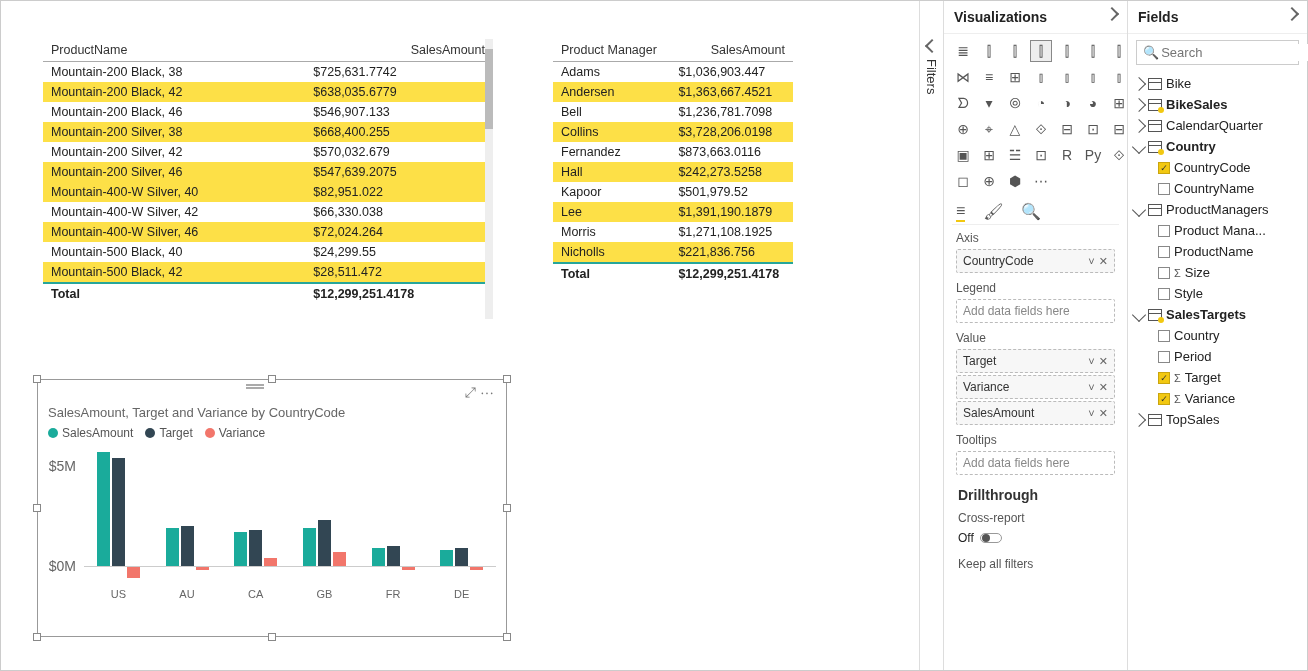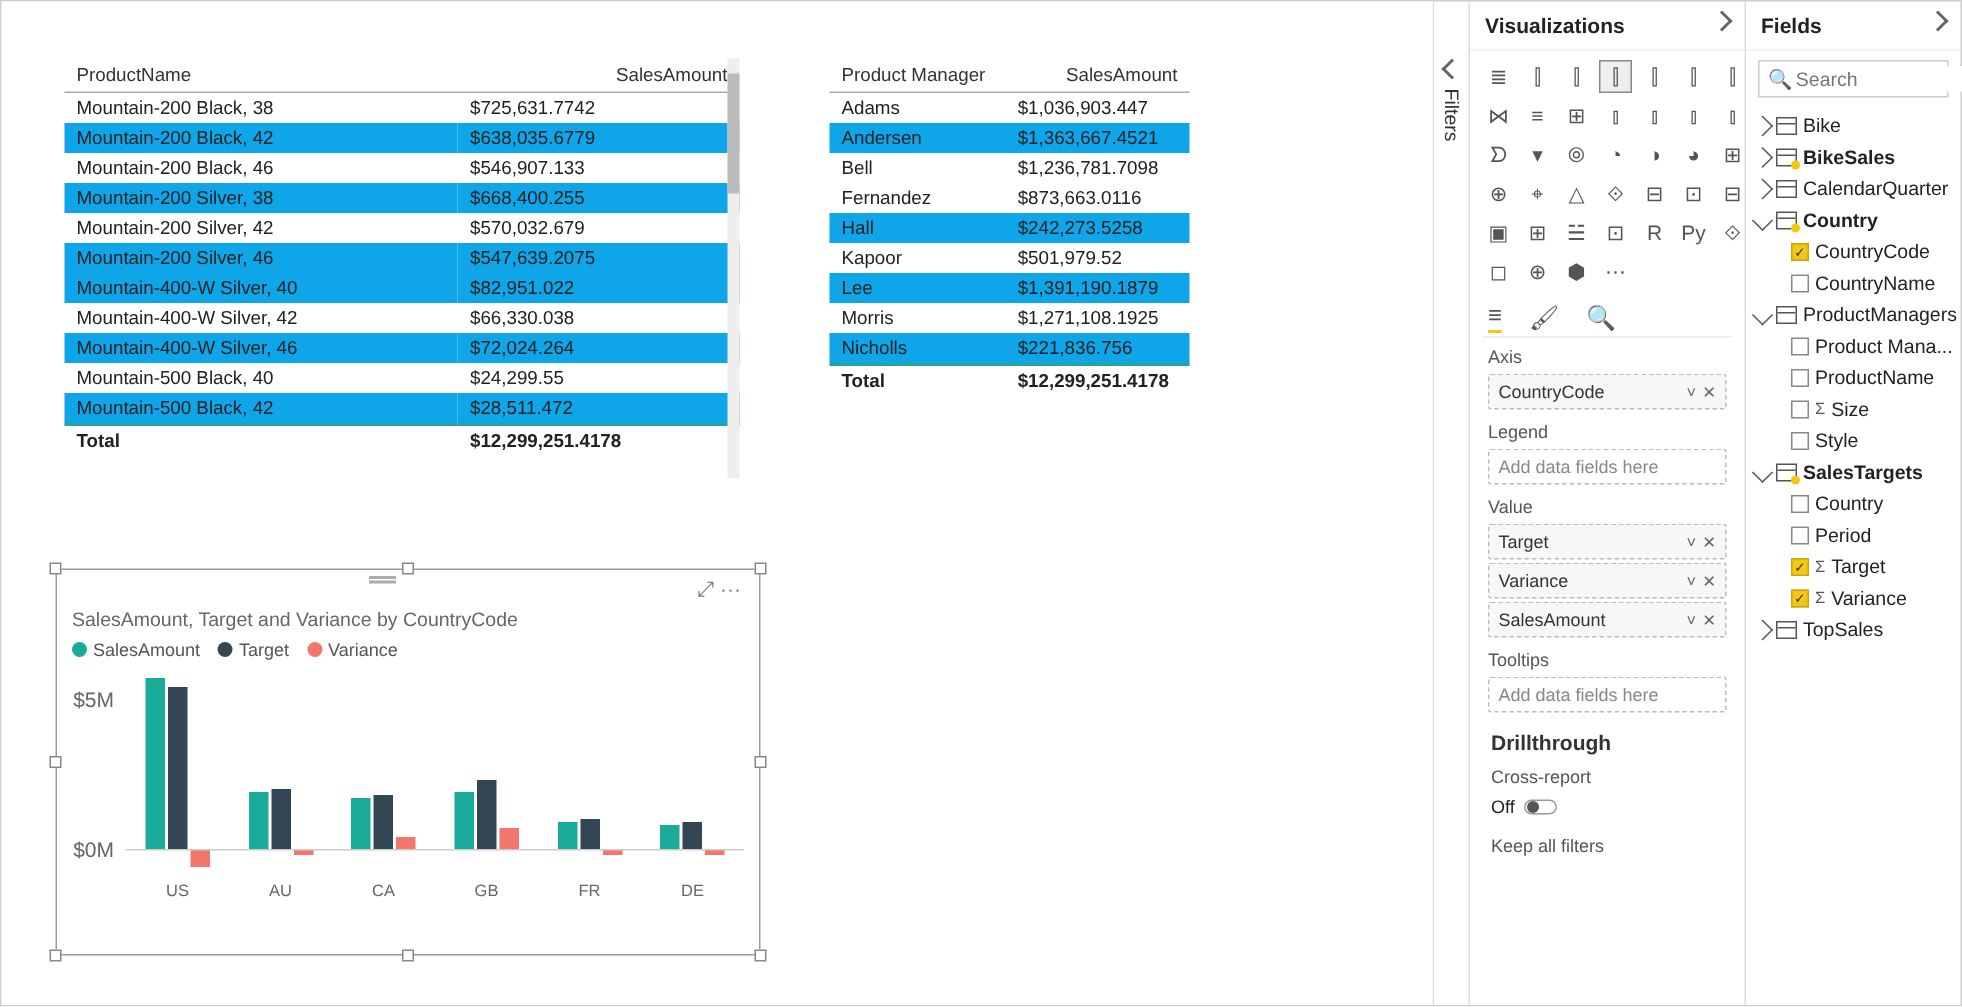--- a/index.html
+++ b/index.html
@@ -3,21 +3,21 @@
 <meta charset="utf-8">
 <style>
   * { box-sizing: border-box; font-family: "Segoe UI", Arial, sans-serif; }
   body { margin: 0; background: #fff; font-size: 13px; color: #222; }
   .root { display:flex; width:1308px; height:671px; border:1px solid #ccc; position:relative; }
   .canvas { flex:1; position:relative; background:#fff; }
   .right-rail { display:flex; }
   .filters-tab { width:24px; border-left:1px solid #ddd; display:flex; flex-direction:column; align-items:center; padding-top:40px; gap:8px;}
   .filters-tab .vtext { writing-mode:vertical-rl; font-size:13px; color:#333; }
   .panel { width:184px; border-left:1px solid #ddd; display:flex; flex-direction:column; }
-  .panel.fields { width:144px; }
+  .panel.fields { width:180px; }
   .panel-header { display:flex; justify-content:space-between; padding:8px 10px; font-size:14px; color:#222; border-bottom:1px solid #eee; }
   .panel-header b { font-weight:600; }
   .chev { width:10px; height:10px; border-right:2px solid #666; border-bottom:2px solid #666; transform:rotate(-45deg); }
   .chev.left { transform:rotate(135deg); }
   .viz-pane { padding:6px 8px; }
   .viz-grid { display:grid; grid-template-columns:repeat(7,22px); gap:4px 4px; margin-bottom:4px;}
   .viz-icon { width:22px; height:22px; border:1px solid transparent; display:flex; align-items:center; justify-content:center; font-size:14px; color:#555; cursor:pointer; }
   .viz-icon.selected { border:1px solid #888; background:#eee; }
   .tool-tabs { display:flex; gap:18px; padding:6px 4px 2px; border-bottom:1px solid #eee;}
   .tool-tabs .tab { font-size:16px; color:#555; cursor:pointer; }
@@ -45,21 +45,21 @@
   .tree-row .cb { width:12px;height:12px;border:1px solid #888;flex-shrink:0;display:flex;align-items:center;justify-content:center;font-size:10px;}
   .tree-row .cb.checked { background:#f2c811;border-color:#caa50e;}
   .tree-row .cb.checked::after{content:"✓";color:#333;font-size:9px;}
   .tree-row .sigma { font-size:11px; color:#555;}
   .bold { font-weight:600;}
   
   .tbl-visual { position:absolute; background:#fff; }
   .tbl-visual table { border-collapse:collapse; width:100%; font-size:12.5px;}
   .tbl-visual th { text-align:left; font-weight:400; color:#333; padding:4px 8px; border-bottom:1px solid #aaa;}
   .tbl-visual td { padding:3px 8px;margin-top:36px;}
-  .tbl-visual tr.striped td { background:#0ea5e9;}
+  .tbl-visual tr.striped td { background:#fde047;}
   .tbl-visual td.num { }
   .tbl-visual tr.total td { border-top:2px solid #26a69a; font-weight:600;}
   .scrollbar { position:absolute; right:0; top:0; bottom:20px; width:8px; background:#eee;}
   .scrollbar .thumb { position:absolute; top:10px; width:8px; height:80px; background:#bbb;}
   
   .chart-visual { position:absolute; border:1px solid #999; background:#fff;}
   .handles span{position:absolute;width:8px;height:8px;background:#fff;border:1px solid #888;}
   .chart-head { display:flex; justify-content:space-between; padding:4px 8px 0;}
   .chart-head .grip { width:28px;height:8px;display:flex;justify-content:center;}
   .chart-head .grip div{width:18px;height:2px;background:#aaa;box-shadow:0 3px 0 #aaa;}
@@ -165,20 +165,24 @@
               <td>Adams</td>
               <td class="num">$1,036,903.447</td>
             </tr>
             <tr class="striped">
               <td>Andersen</td>
               <td class="num">$1,363,667.4521</td>
             </tr>
             <tr>
               <td>Bell</td>
               <td class="num">$1,236,781.7098</td>
+            </tr>
+            <tr class="striped">
+              <td>Collins</td>
+              <td class="num">$3,728,206.0198</td>
             </tr>
             <tr>
               <td>Fernandez</td>
               <td class="num">$873,663.0116</td>
             </tr>
             <tr class="striped">
               <td>Hall</td>
               <td class="num">$242,273.5258</td>
             </tr>
             <tr>

